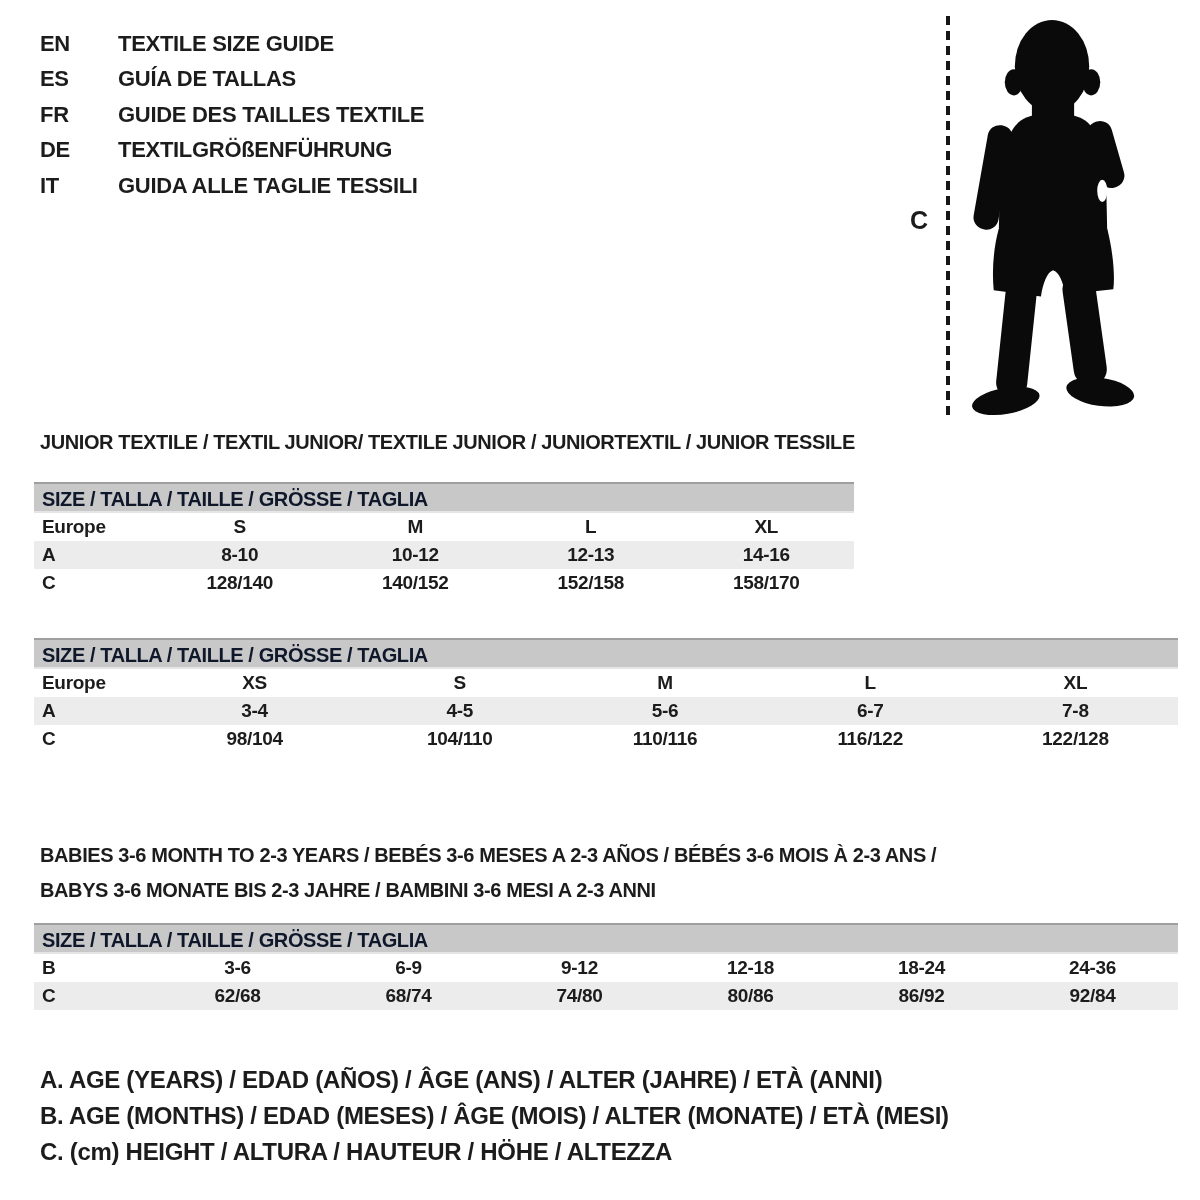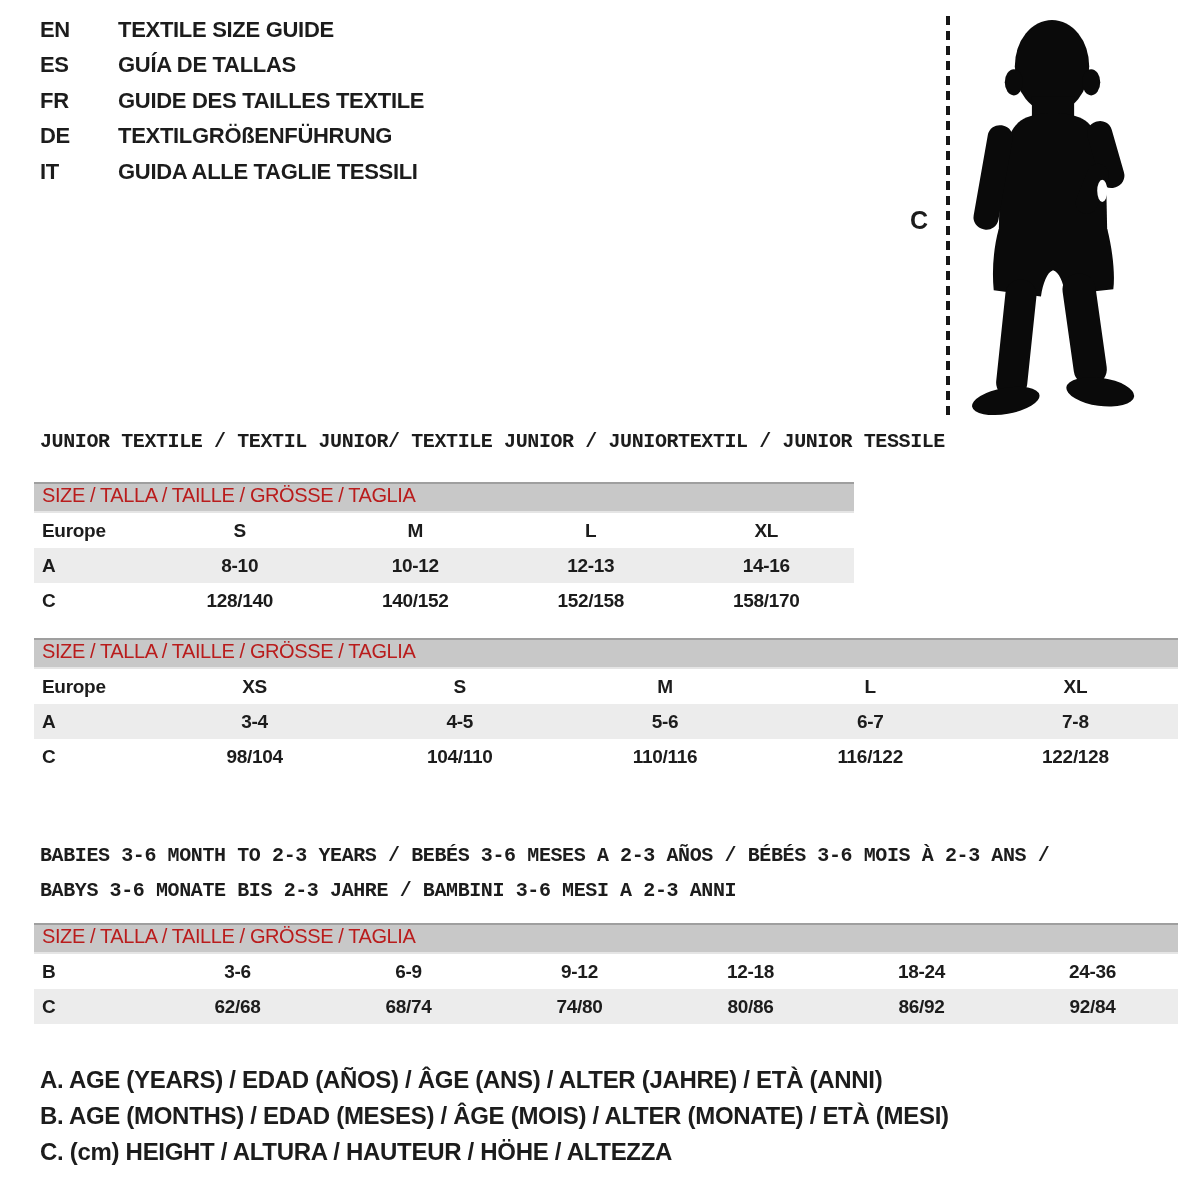--- a/index.html
+++ b/index.html
@@ -6,43 +6,43 @@
     --bar-bg:#c8c8c8;
     --alt-bg:#ececec;
     --ink:#1c1c1c;
     --sil:#0a0a0a;
   }
   html,body{margin:0;padding:0;}
   body{background:#ffffff;font-family:"Liberation Sans", sans-serif;}
   .page{position:relative;width:1200px;height:1200px;background:#ffffff;overflow:hidden;color:var(--ink);}
 
   
-  .lang-list{position:absolute;left:40px;top:12px;}
+  .lang-list{position:absolute;left:40px;top:26px;}
   .lang-row{display:flex;height:35.5px;align-items:center;font-size:22px;font-weight:700;letter-spacing:-0.3px;}
   .lang-code{width:78px;}
 
   
   .fig-line{position:absolute;left:946px;top:16px;width:4px;height:400px;
     background:repeating-linear-gradient(to bottom,#161616 0 9px,transparent 9px 15px);}
   .fig-c{position:absolute;left:910px;top:206px;font-size:25px;font-weight:700;}
   .silhouette{position:absolute;left:964px;top:16px;width:172px;height:402px;}
 
   
   .sec{position:absolute;left:34px;}
   .sec-junior{top:430px;width:820px;}
   .sec-children{top:638px;width:1144px;}
   .sec-babies{top:842px;width:1144px;}
-  .sec-heading{padding-left:6px;font-size:20px;font-weight:700;letter-spacing:-0.4px;line-height:24px;margin-bottom:28px;white-space:nowrap;font-family:Liberation Mono, monospace;}
+  .sec-heading{padding-left:6px;font-size:20px;font-weight:700;letter-spacing:-0.4px;line-height:24px;margin-bottom:28px;white-space:nowrap;}
   .sec-babies .sec-heading{line-height:35px;margin-bottom:15px;margin-top:-4px;}
   .sec-heading .sub{font-size:13px;vertical-align:sub;}
 
   .size-bar{height:27px;background:var(--bar-bg);border-top:2px solid #9f9f9f;border-bottom:2px solid #e5e5e5;
-    display:flex;align-items:flex-start;padding-left:8px;font-size:20px;font-weight:400;color:#b91c1c;letter-spacing:-0.4px;}
+    display:flex;align-items:flex-end;padding-left:8px;font-size:20px;font-weight:700;color:#0f172a;letter-spacing:-0.4px;}
   .size-table{width:100%;border-collapse:collapse;table-layout:fixed;font-weight:700;font-size:19px;color:var(--ink);letter-spacing:-0.3px;}
-  .size-table td{height:35px;text-align:center;padding:0;}
+  .size-table td{height:28px;text-align:center;padding:0;}
   .size-table td.lbl{width:110px;text-align:left;padding-left:8px;}
   .size-table tr.shaded{background:var(--alt-bg);}
 
   
   .legend{position:absolute;left:40px;top:1062px;font-size:24px;font-weight:700;letter-spacing:-0.3px;line-height:36px;}
 </style>
 </head>
 <body>
 
 <div class="page">

